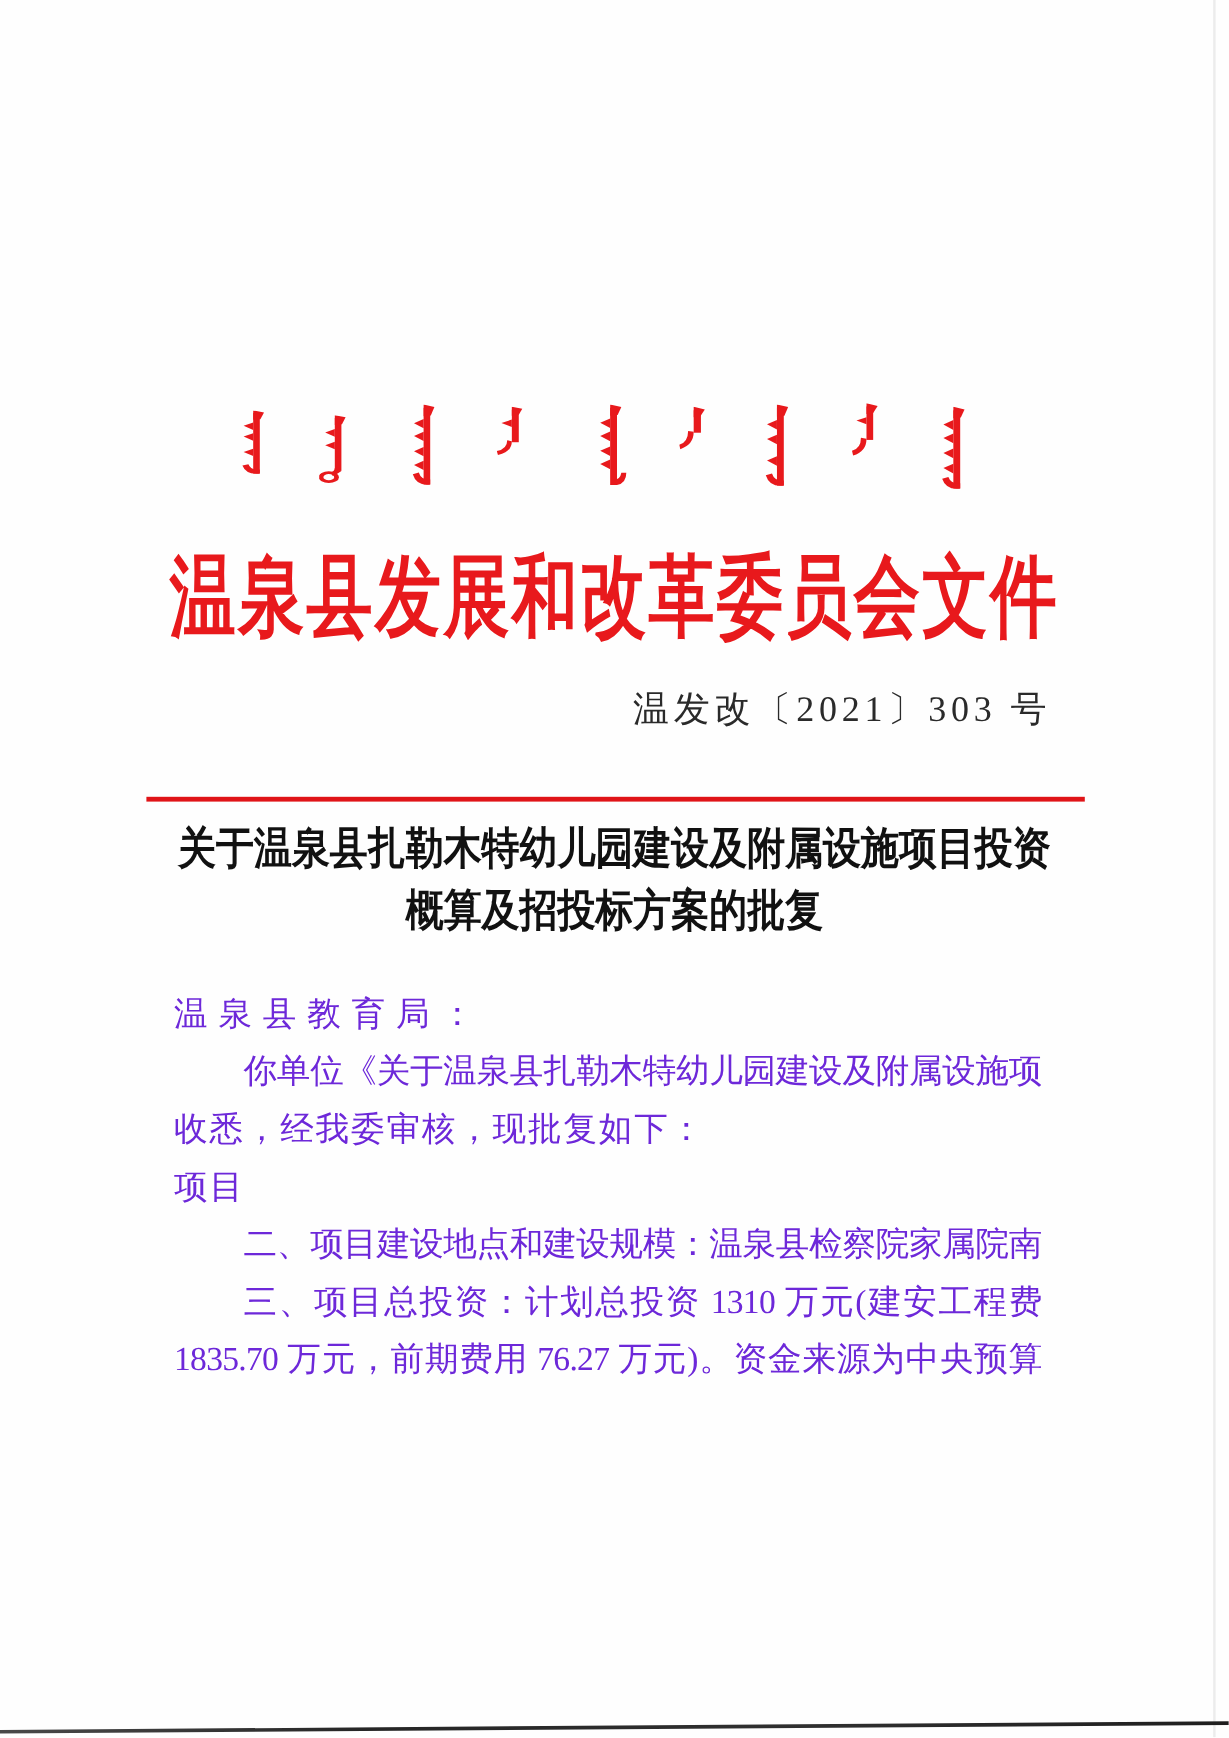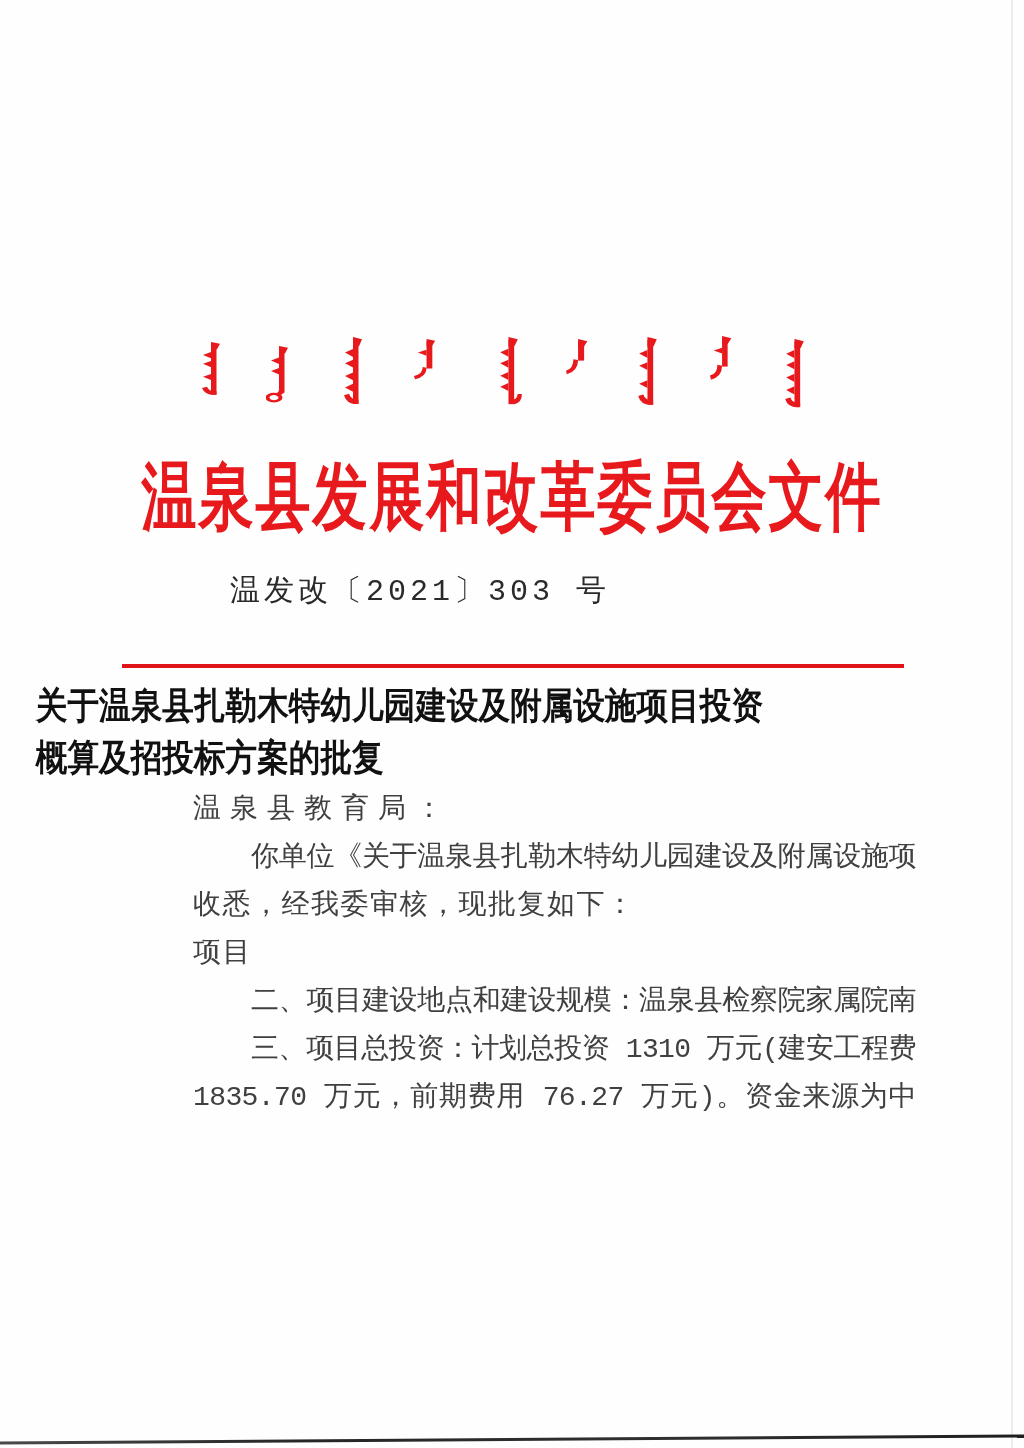--- a/index.html
+++ b/index.html
@@ -1,21 +1,21 @@
 <!DOCTYPE html>
 <html><head>
 <meta charset="utf-8">
 <style>
   html,body{margin:0;padding:0;background:#ffffff;}
   .page{
     position:relative;
     width:1024px;height:1448px;
     background:#fefefe;
     overflow:hidden;
-    font-family:Liberation Mono, monospace;
+    font-family:Liberation Serif, serif;
     color:#222;
   }
   
   .mword{position:absolute;}
   .mword svg{display:block;width:100%;height:100%;}
   .m1{left:198px;top:342px;width:28px;height:56px;}
   .m2{left:266px;top:346px;width:28px;height:58px;}
   .m3{left:340px;top:337px;width:28px;height:71px;}
   .m4{left:414px;top:339px;width:27px;height:41px;}
   .m5{left:495px;top:337px;width:29px;height:73px;}
@@ -29,42 +29,43 @@
     text-align:center;
     font-size:55px;font-weight:bold;
     letter-spacing:2px;
     color:#e8191c;
     transform:scale(1,1.35);
     transform-origin:center top;
     white-space:nowrap;
   }
   .doc-number{
     position:absolute;left:0;top:574px;width:840px;
-    text-align:center;
+    text-align:right;
     font-size:30px;line-height:36px;
     letter-spacing:4px;
     color:#2a2a2a;
     white-space:nowrap;
+    padding-left:36px;
   }
   .red-rule{
     position:absolute;left:122px;top:664px;width:782px;height:4px;
     background:#e01418;
   }
   
-  .doc-title{position:absolute;left:0;top:682px;width:1024px;color:#111;}
+  .doc-title{position:absolute;left:0;top:682px;width:1024px;text-align:center;color:#111;}
   .doc-title .t-line{
     font-size:34px;font-weight:bold;line-height:52px;
     transform:scale(0.93,1.08);
     transform-origin:center center;
     white-space:nowrap;
   }
   
   .body-text{
-    position:absolute;left:145px;top:786px;width:723px;
-    font-size:28px;color:#404040;margin-left:48px;
+    position:absolute;left:145px;top:822px;width:723px;
+    font-size:28px;color:#6d28d9;
   }
   .b-line{height:48px;line-height:48px;}
   .b-line.spaced{letter-spacing:9px;white-space:nowrap;}
   .b-line.normal{letter-spacing:1.5px;white-space:nowrap;}
   .b-line.fill{
     text-align:justify;text-align-last:justify;
     letter-spacing:-0.6px;
     overflow:hidden;
   }
   .b-line.indent{text-indent:58px;}

